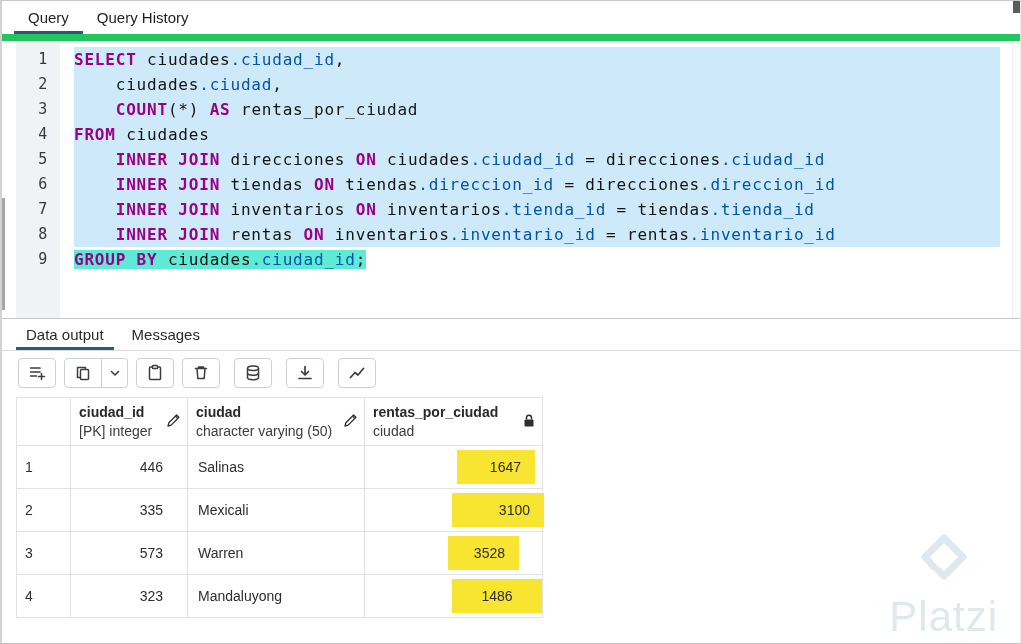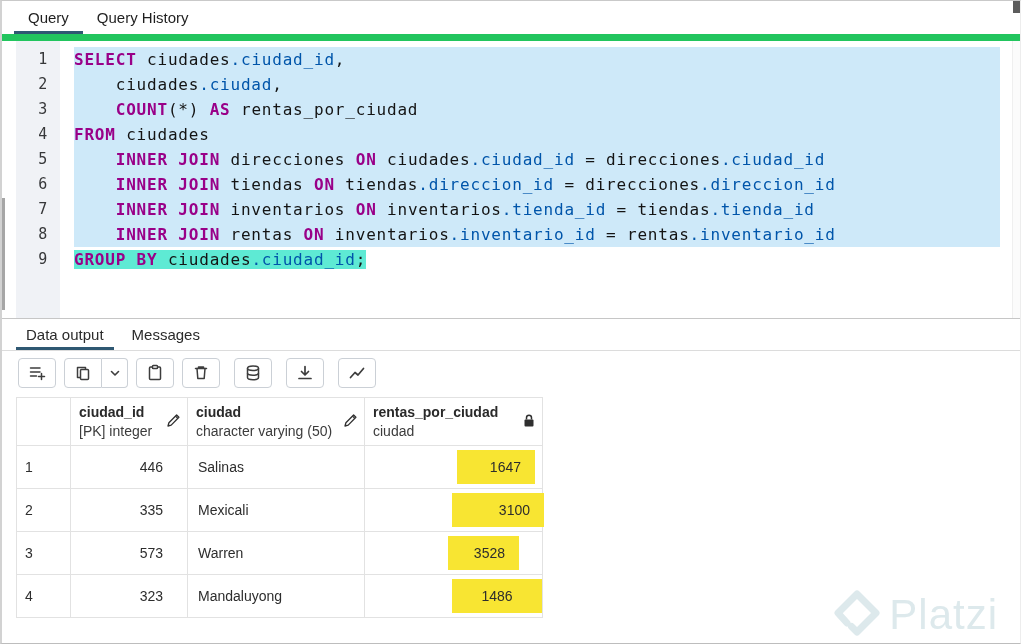--- a/index.html
+++ b/index.html
@@ -58,21 +58,21 @@
   td.num { text-align:right; padding-right:24px; }
   td.txt { padding-left:10px; }
   td.rentas { padding-right:0; }
   .hl { display:inline-block; background:#f8e532; padding:9px 14px; margin:-3px 0; text-align:right; }
   #tbody tr:nth-child(1) .hl { min-width:78px; margin-right:7px; }
   #tbody tr:nth-child(2) .hl { min-width:92px; margin-right:-2px; }
   #tbody tr:nth-child(3) .hl { min-width:71px; margin-right:23px; }
   #tbody tr:nth-child(4) .hl { min-width:90px; margin-right:0;text-align:center; }
 
   
-  .watermark { position:absolute; right:22px; bottom:2px; display:flex; align-items:center; gap:8px; }
+  .watermark { position:absolute; right:22px; bottom:2px; display:flex; align-items:center; gap:8px;flex-direction:column; }
   .wm-text { font-size:42px; font-weight:500; letter-spacing:1px; color:#dde9ec; }
 
   
   .left-thumb { position:absolute; left:0; top:197px; width:3px; height:112px; background:#a6a6a6; }
   .corner-artifact { position:absolute; right:0; top:0; width:7px; height:12px; background:#5c5c5c; }
 </style>
 </head>
 <body>
 
 <div class="app">

